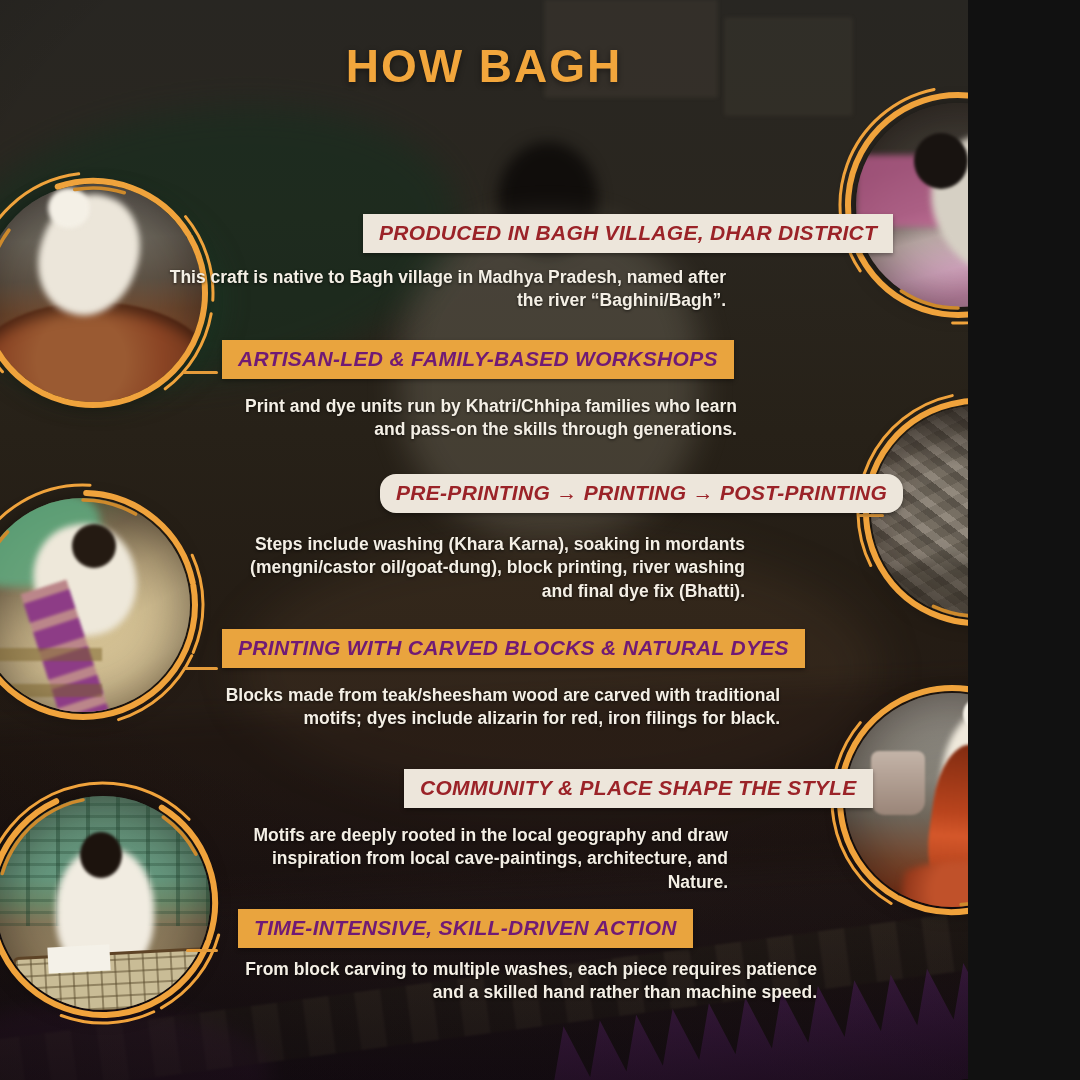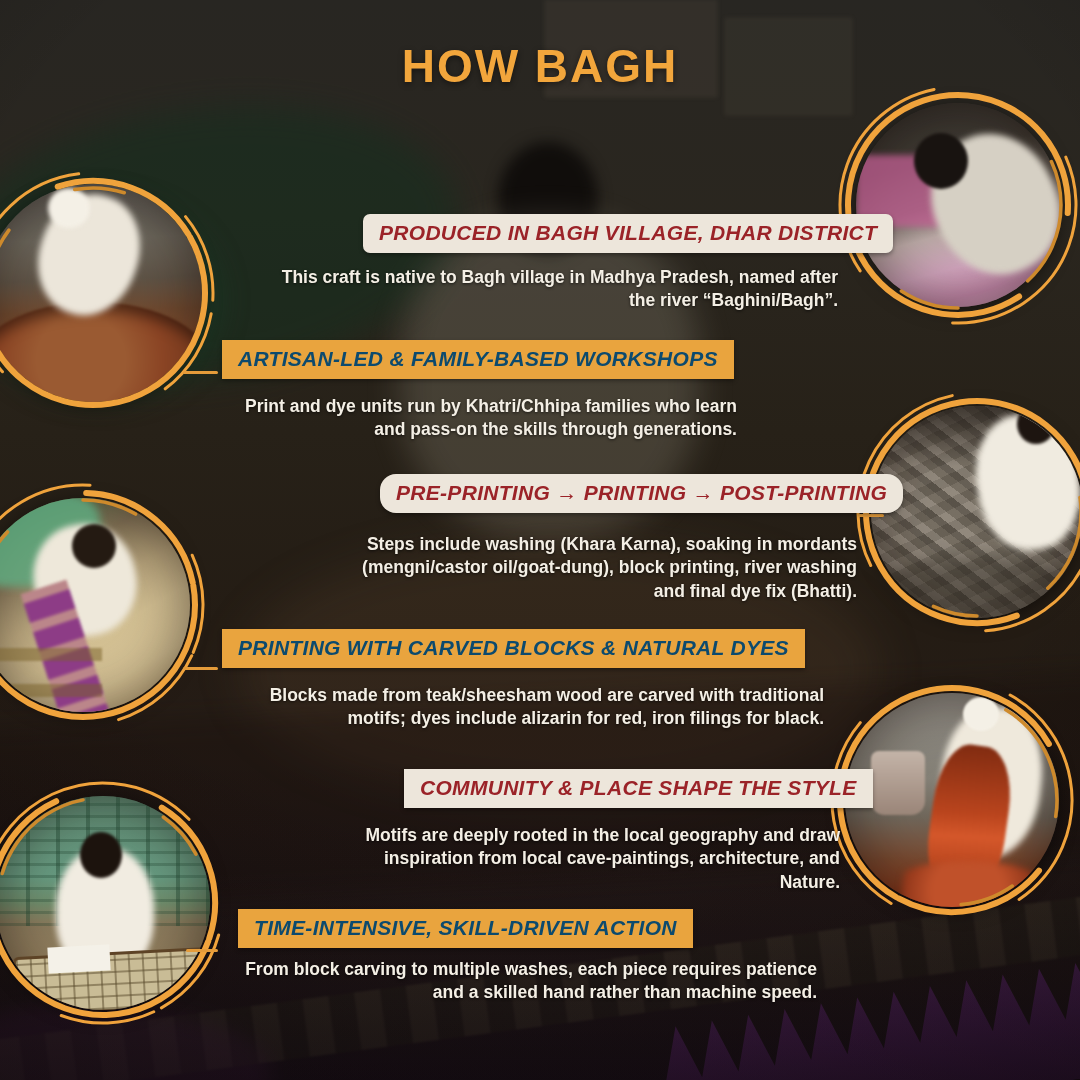--- a/index.html
+++ b/index.html
@@ -1,17 +1,17 @@
 <!DOCTYPE html>
 <html><head>
 <meta charset="utf-8">
 <style>
   html,body{margin:0;padding:0;background:#111;}
   #poster{
-    position:relative;width:1080px;height:1080px;overflow:hidden;
+    position:relative;width:968px;height:1080px;overflow:hidden;
     font-family:"Liberation Sans",sans-serif;
     background:linear-gradient(180deg,#282622 0%,#2a261f 20%,#272118 40%,#241c14 58%,#251b16 75%,#261a1c 92%,#231621 100%);
   }
   
   .bg{position:absolute;pointer-events:none;}
   .vignette{left:0;top:0;width:1080px;height:1080px;
     background:radial-gradient(120% 100% at 50% 32%, rgba(0,0,0,0) 45%, rgba(5,3,2,.55) 100%),
                linear-gradient(180deg, rgba(0,0,0,0) 70%, rgba(10,5,8,.5) 100%);z-index:3;}
   
   .title{position:absolute;left:0;right:0;top:36px;text-align:center;z-index:6;
@@ -21,21 +21,21 @@
   .brand{position:absolute;top:46px;right:24px;z-index:6;color:#A8853E;
     font-weight:bold;font-size:38px;letter-spacing:1px;display:flex;align-items:center;}
   .o-glyph{display:inline-block;width:25px;height:25px;border:4px solid #A8853E;border-radius:50%;
     position:relative;margin:0 1px;top:2px;}
   .o-glyph .dot{position:absolute;width:9px;height:9px;background:#A8853E;border-radius:50%;left:4px;top:0px;}
   
   .hdr{position:absolute;z-index:5;display:inline-block;padding:8px 16px 9px;
     font-style:italic;font-weight:bold;font-size:21px;line-height:1.05;white-space:nowrap;
     letter-spacing:.3px;box-shadow:0 2px 4px rgba(0,0,0,.35);}
   .hdr.cream{background:#EDE6DB;color:#9B2328;}
-  .hdr.orange{background:#E9A43E;color:#0c4a6e;font-style:italic;}
+  .hdr.orange{background:#E9A43E;color:#701a75;font-style:italic;}
   .bodytxt{position:absolute;z-index:5;font-weight:bold;font-size:17.5px;line-height:1.33;
     color:#F4EFE5;text-shadow:0 1px 3px rgba(0,0,0,.65);}
   .al-r{text-align:right;}
   .al-l{text-align:right;}
   .connector{position:absolute;z-index:4;height:3px;background:#E49B3A;border-radius:2px;}
   
   .medal{position:absolute;border-radius:50%;overflow:hidden;z-index:4;
     box-shadow:inset 0 0 55px rgba(20,10,5,.55), 0 4px 18px rgba(0,0,0,.5);}
   .medal>div{position:absolute;}
   .ring{position:absolute;z-index:4;pointer-events:none;}
@@ -143,41 +143,41 @@
   </div>
   <svg class="ring" width="270" height="270" viewBox="0 0 270 270" style="left:817px;top:665px;">
     <g fill="none" stroke="#F0A33C" stroke-linecap="round" transform="rotate(120 135 135)">
       <circle cx="135" cy="135" r="112" stroke-width="6" stroke-dasharray="410 135 155 85"></circle>
       <circle cx="135" cy="135" r="120" stroke-width="3" stroke-dasharray="105 165 245 135" transform="rotate(50 135 135)"></circle>
       <circle cx="135" cy="135" r="105" stroke-width="3.5" stroke="#CE8A2C" stroke-dasharray="55 395 125 215" transform="rotate(-65 135 135)"></circle>
     </g>
   </svg>
 
   <div>
-    <div class="hdr cream" style="left:363px;top:214px;border-radius:7px;">PRODUCED IN BAGH VILLAGE, DHAR DISTRICT</div>
+    <div class="hdr cream" style="left:363px;top:214px;">PRODUCED IN BAGH VILLAGE, DHAR DISTRICT</div>
     <div class="connector" style="left:838px;top:231px;width:24px;"></div>
     <div class="bodytxt al-r" style="right:242px;top:266px;width:585px;">This craft is native to Bagh village in Madhya Pradesh, named after the river “Baghini/Bagh”.</div>
   </div>
 
   <div>
     <div class="hdr orange" style="left:222px;top:340px;">ARTISAN-LED &amp; FAMILY-BASED WORKSHOPS</div>
     <div class="connector" style="left:183px;top:371px;width:35px;"></div>
     <div class="bodytxt al-l" style="left:222px;top:395px;width:515px;">Print and dye units run by Khatri/Chhipa families who learn and pass-on the skills through generations.</div>
   </div>
 
   <div>
     <div class="hdr cream" style="left:380px;top:474px;border-radius:16px;">PRE-PRINTING → PRINTING → POST-PRINTING</div>
     <div class="connector" style="left:858px;top:514px;width:26px;"></div>
     <div class="bodytxt al-r" style="right:223px;top:533px;width:525px;">Steps include washing (Khara Karna), soaking in mordants (mengni/castor oil/goat-dung), block printing, river washing and final dye fix (Bhatti).</div>
   </div>
 
   <div>
     <div class="hdr orange" style="left:222px;top:629px;">PRINTING WITH CARVED BLOCKS &amp; NATURAL DYES</div>
     <div class="connector" style="left:183px;top:667px;width:35px;"></div>
-    <div class="bodytxt al-l" style="left:222px;top:684px;width:558px;margin-left:44px;">Blocks made from teak/sheesham wood are carved with traditional motifs; dyes include alizarin for red, iron filings for black.</div>
+    <div class="bodytxt al-l" style="left:222px;top:684px;width:558px;">Blocks made from teak/sheesham wood are carved with traditional motifs; dyes include alizarin for red, iron filings for black.</div>
   </div>
 
   <div>
     <div class="hdr cream" style="left:404px;top:769px;text-align:right;">COMMUNITY &amp; PLACE SHAPE THE STYLE</div>
     <div class="connector" style="left:838px;top:795px;width:20px;"></div>
     <div class="bodytxt al-r" style="right:240px;top:824px;width:502px;">Motifs are deeply rooted in the local geography and draw inspiration from local cave-paintings, architecture, and Nature.</div>
   </div>
 
   <div>
     <div class="hdr orange" style="left:238px;top:909px;">TIME-INTENSIVE, SKILL-DRIVEN ACTION</div>

